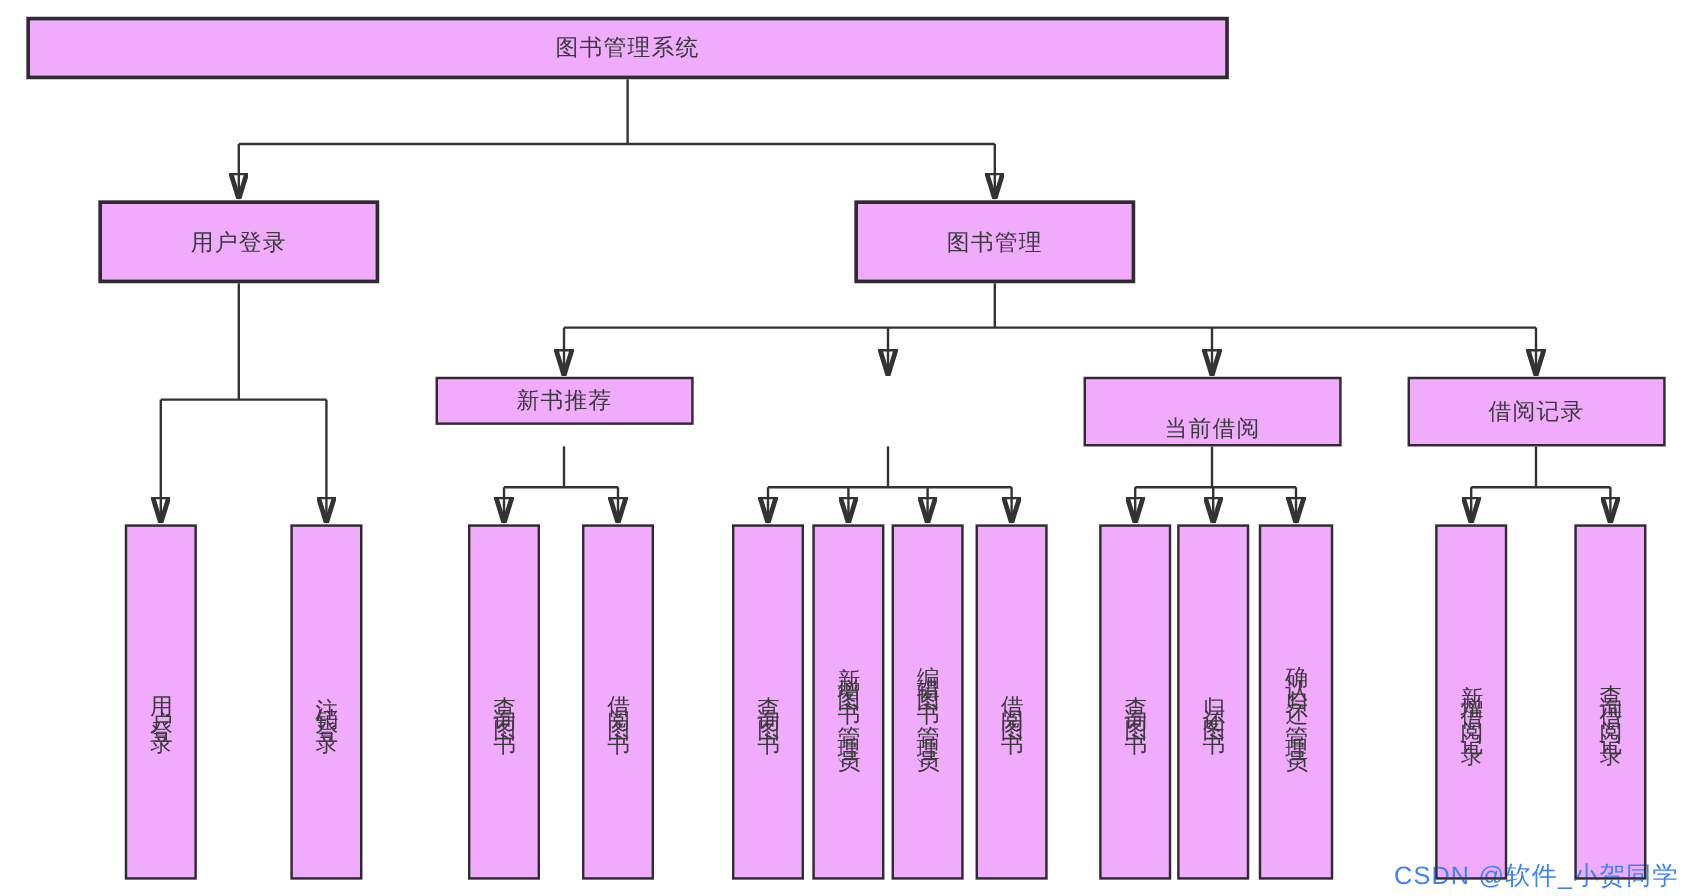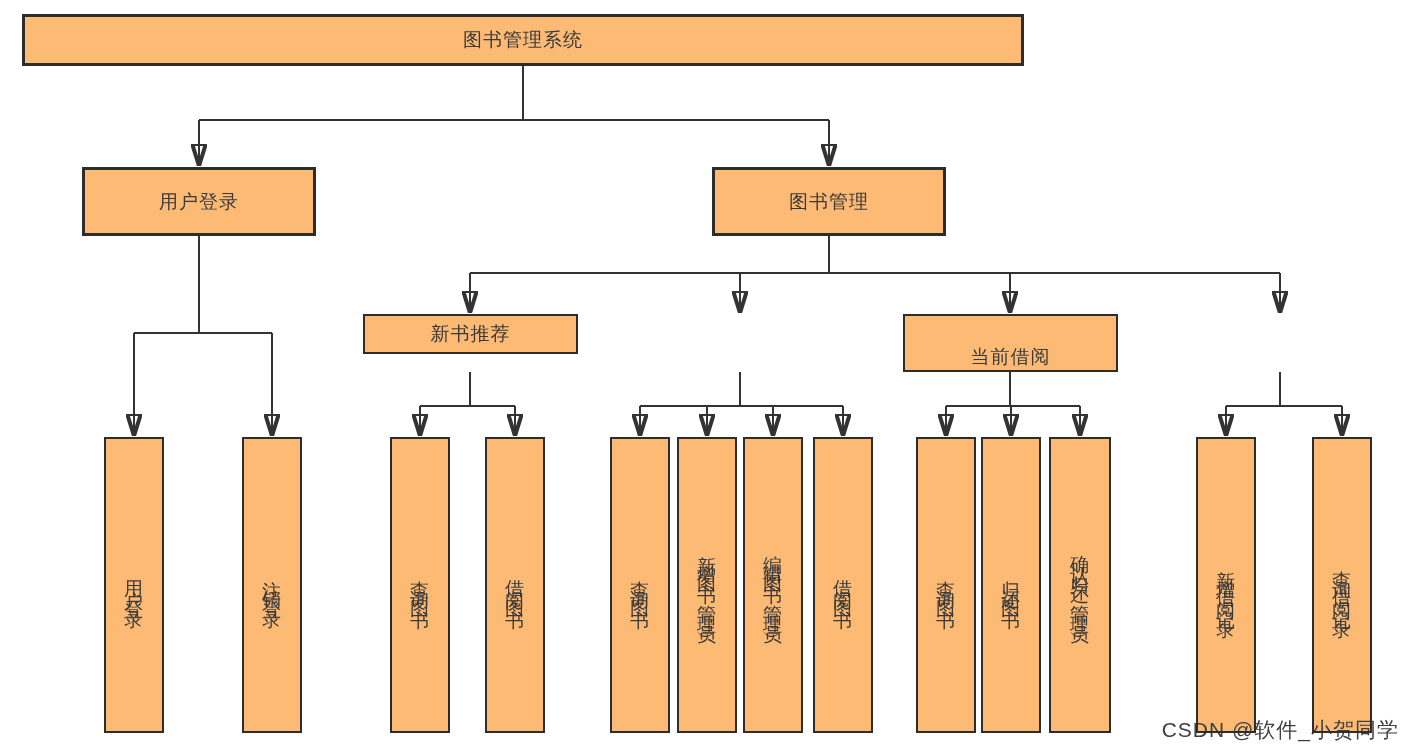--- a/index.html
+++ b/index.html
@@ -22,21 +22,21 @@
     width: 1405px;
     height: 747px;
   }
   .wires path {
     stroke: #333333;
     stroke-width: 2px;
     fill: none;
   }
   .box {
     position: absolute;
-    background: #fdba74;
+    background: #f0abfc;
     border: 2px solid #2d2d2d;
     box-sizing: border-box;
     display: flex;
     align-items: center;
     justify-content: center;
     color: #3a3a3a;
     font-size: 19px;
     letter-spacing: 1px;
     text-align: center;
   }
@@ -52,21 +52,21 @@
     text-orientation: mixed;
     letter-spacing: 10px;
     line-height: 1;
     white-space: nowrap;
   }
   .watermark {
     position: absolute;
     right: 6px;
     bottom: 3px;
     font-size: 21px;
-    color: #404040;
+    color: #3b82f6;
     letter-spacing: 1px;
     mix-blend-mode: darken;
     white-space: nowrap;
     text-align: center;
   }
 </style>
 </head>
 <body>
 
 <div class="canvas">
@@ -129,20 +129,23 @@
   <div class="box lvl2" style="left:712px; top:167px; width:234px; height:69px;">
     <span>图书管理</span>
   </div>
 
   <div class="box lvl3" style="left:363px; top:314px; width:215px; height:40px;">
     <span>新书推荐</span>
   </div>
   <div class="box lvl3" style="left:903px; top:314px; width:215px; height:58px;align-items:flex-end;">
     <span>当前借阅</span>
   </div>
+  <div class="box lvl3" style="left:1173px; top:314px; width:215px; height:58px;">
+    <span>借阅记录</span>
+  </div>
 
   <div class="box leaf" style="left:104px; top:437px; width:60px; height:296px;">
     <span>用户登录</span>
   </div>
   <div class="box leaf" style="left:242px; top:437px; width:60px; height:296px;">
     <span>注销登录</span>
   </div>
 
   <div class="box leaf" style="left:390px; top:437px; width:60px; height:296px;">
     <span>查询图书</span>

